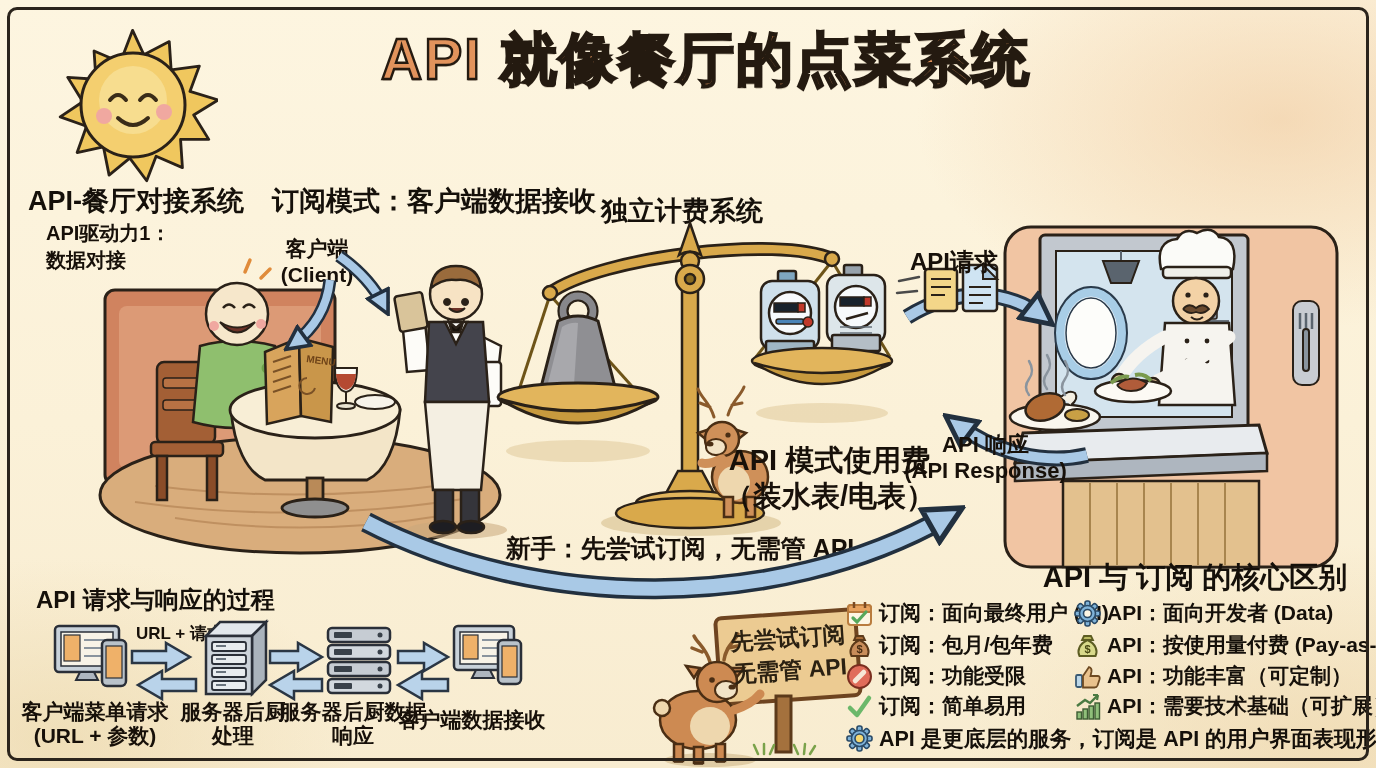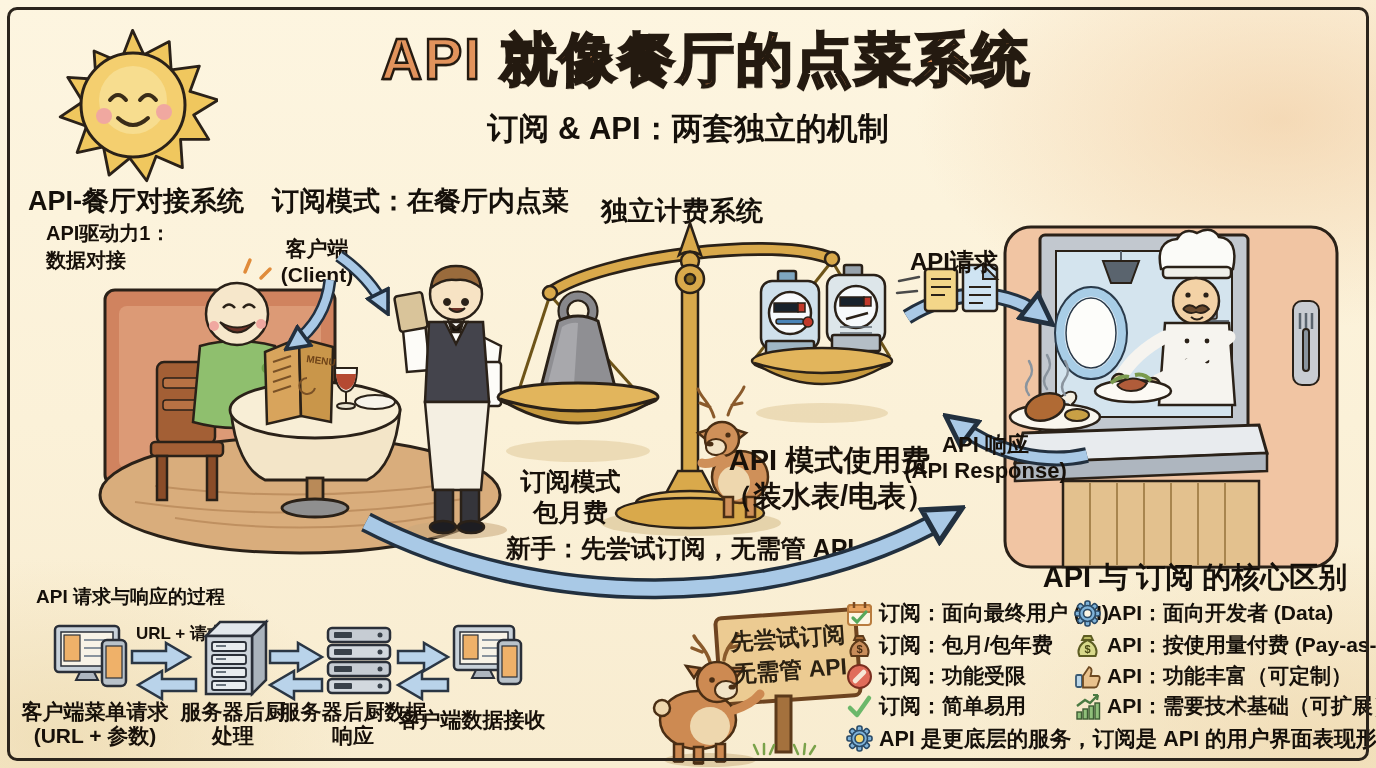--- a/index.html
+++ b/index.html
@@ -45,24 +45,23 @@
     <g stroke="#3a2c18" stroke-width="4" stroke-linecap="round" fill="none">
       <path d="M62,80 q8,-10 16,0"></path>
       <path d="M92,80 q8,-10 16,0"></path>
       <path d="M70,98 q15,14 30,0"></path>
     </g>
     <circle cx="56" cy="96" r="8" fill="#f0a8a0"></circle>
     <circle cx="116" cy="92" r="8" fill="#f0a8a0"></circle>
   </svg>
 
   <div id="title" class="abs">API 就像餐厅的点菜系统</div>
-  <div id="subtitle" class="abs">订阅 &amp; API：两套独立的机制</div>
 
   <div class="abs hd" style="left:28px;top:183px;font-size:27px">API-餐厅对接系统</div>
-  <div class="abs hd" style="left:272px;top:183px;font-size:27px">订阅模式：在餐厅内点菜</div>
+  <div class="abs hd" style="left:272px;top:183px;font-size:27px">订阅模式：客户端数据接收</div>
   <div class="abs hd" style="left:601px;top:193px;font-size:27px">独立计费系统</div>
   <div class="abs lbl pre" style="left:46px;top:220px;font-size:20px;line-height:1.35">API驱动力1：
 数据对接</div>
   <div class="abs lbl pre ctr" style="left:262px;top:236px;width:110px;font-size:21px;line-height:1.25">客户端
 (Client)</div>
 
   <svg class="abs" style="left:85px;top:250px" width="435" height="312" viewBox="0 0 435 312">
     <defs>
       <marker id="ah" viewBox="0 0 12 12" refX="7" refY="6" markerWidth="3.4" markerHeight="3.4" orient="auto-start-reverse">
         <path d="M1,1 L11,6 L1,11 z" fill="#a9c9e6" stroke="#22303f" stroke-width="1.6"></path>
@@ -237,22 +236,20 @@
       <circle cx="244" cy="224" r="17" fill="#cf9059"></circle>
       <ellipse cx="238" cy="232" rx="10" ry="8" fill="#f2e3c6" stroke-width="2"></ellipse>
       <ellipse cx="232" cy="229" rx="3.5" ry="2.5" fill="#4a2e14" stroke="none"></ellipse>
       <circle cx="250" cy="220" r="2.6" fill="#4a2e14" stroke="none"></circle>
       <path d="M244,244 Q230,250 224,248" stroke="#cf9059" stroke-width="9" fill="none" stroke-linecap="round"></path>
       <rect x="246" y="282" width="9" height="20" fill="#cf9059"></rect>
       <rect x="268" y="282" width="9" height="20" fill="#cf9059"></rect>
     </g>
   </svg>
 
-  <div class="abs lbl pre ctr" style="left:498px;top:466px;width:145px;font-size:25px;line-height:1.25">订阅模式
-包月费</div>
   <div class="abs lbl pre ctr" style="left:722px;top:442px;width:215px;font-size:29px;line-height:1.25">API 模式使用费
 （装水表/电表）</div>
   <div class="abs lbl ctr" style="left:480px;top:532px;width:400px;font-size:25px">新手：先尝试订阅，无需管 API</div>
 
   <svg class="abs" style="left:895px;top:225px" width="460" height="345" viewBox="0 0 460 345">
     <defs>
       <marker id="ah2" viewBox="0 0 12 12" refX="7" refY="6" markerWidth="3.6" markerHeight="3.6" orient="auto-start-reverse">
         <path d="M1,1 L11,6 L1,11 z" fill="#a9c9e6" stroke="#22303f" stroke-width="1.6"></path>
       </marker>
     </defs>
@@ -350,21 +347,21 @@
   <svg class="abs" style="left:350px;top:478px" width="660" height="165" viewBox="0 0 660 165">
     <defs>
       <marker id="ah3" viewBox="0 0 12 12" refX="6.5" refY="6" markerWidth="3.1" markerHeight="3.1" orient="auto-start-reverse">
         <path d="M1,1 L11,6 L1,11 z" fill="#a9c9e6" stroke="#22303f" stroke-width="1.5"></path>
       </marker>
     </defs>
     <path d="M16,44 C185,132 425,136 598,38" fill="none" stroke="#22303f" stroke-width="21"></path>
     <path d="M16,44 C185,132 425,136 598,38" fill="none" stroke="#a9c9e6" stroke-width="14" marker-end="url(#ah3)"></path>
   </svg>
 
-  <div class="abs hd" style="left:36px;top:584px;font-size:19px">API 请求与响应的过程</div>
+  <div class="abs hd" style="left:36px;top:584px;font-size:24px">API 请求与响应的过程</div>
   <div class="abs lbl ctr" style="left:120px;top:622px;width:120px;font-size:17px">URL + 请求</div>
 
   <svg class="abs" style="left:30px;top:616px" width="500" height="95" viewBox="0 0 500 95">
 
     <g stroke="#2a2f38" stroke-width="2.5">
       <rect x="25" y="10" width="64" height="46" rx="4" fill="#c9d2da"></rect>
       <rect x="31" y="16" width="52" height="34" fill="#f8f3e7" stroke-width="1.5"></rect>
       <rect x="34" y="19" width="16" height="26" fill="#efb169" stroke-width="1.2"></rect>
       <path d="M54,24 h24 M54,32 h24 M54,40 h18" stroke="#8a949e" stroke-width="2"></path>
       <polygon points="50,56 64,56 68,64 46,64" fill="#aeb6bf" stroke-width="2"></polygon>

